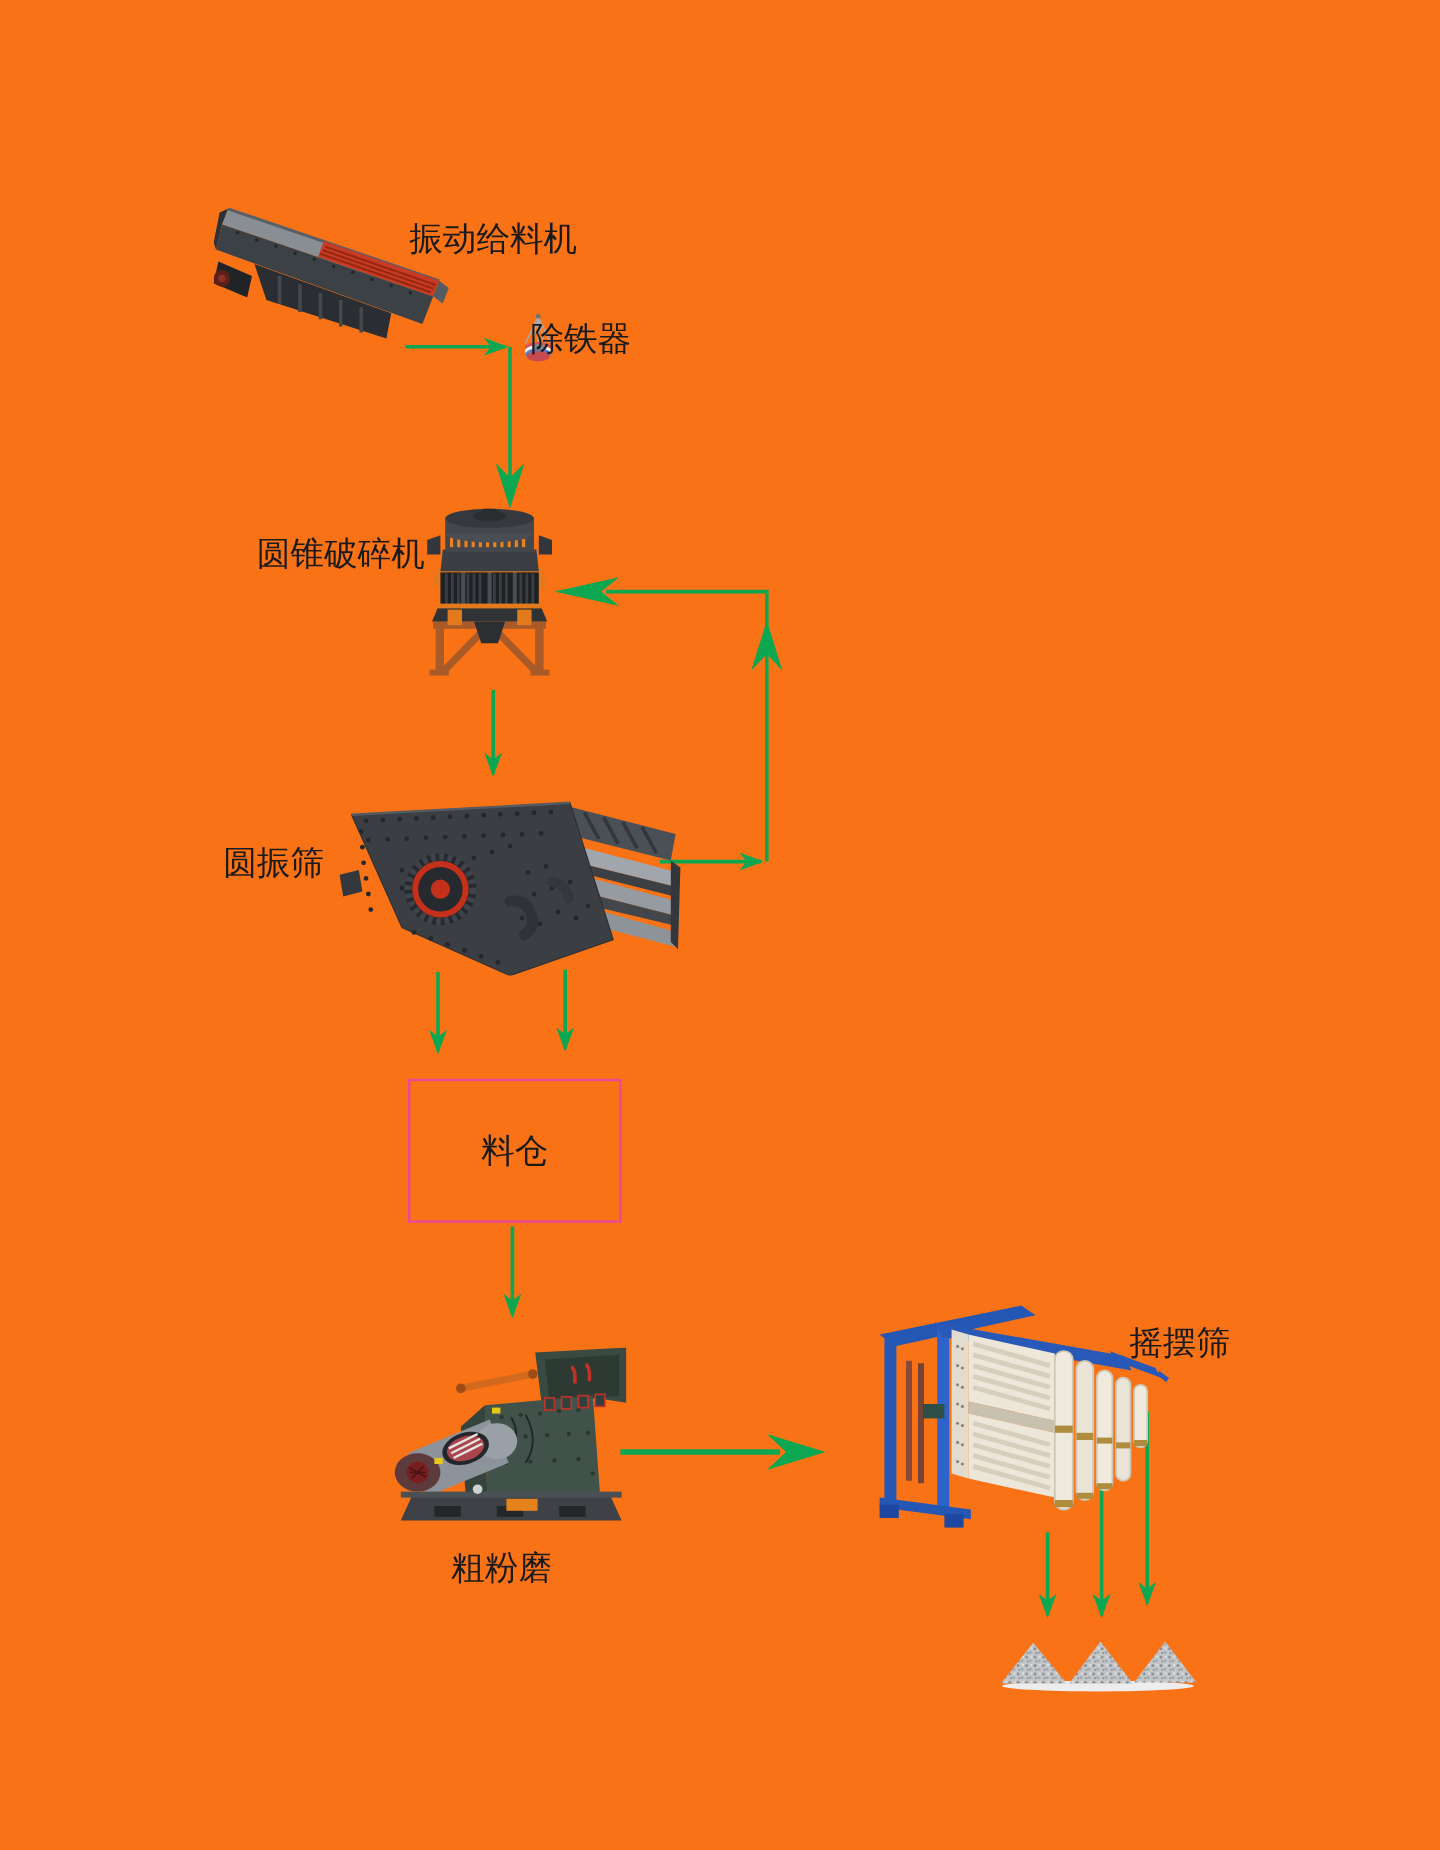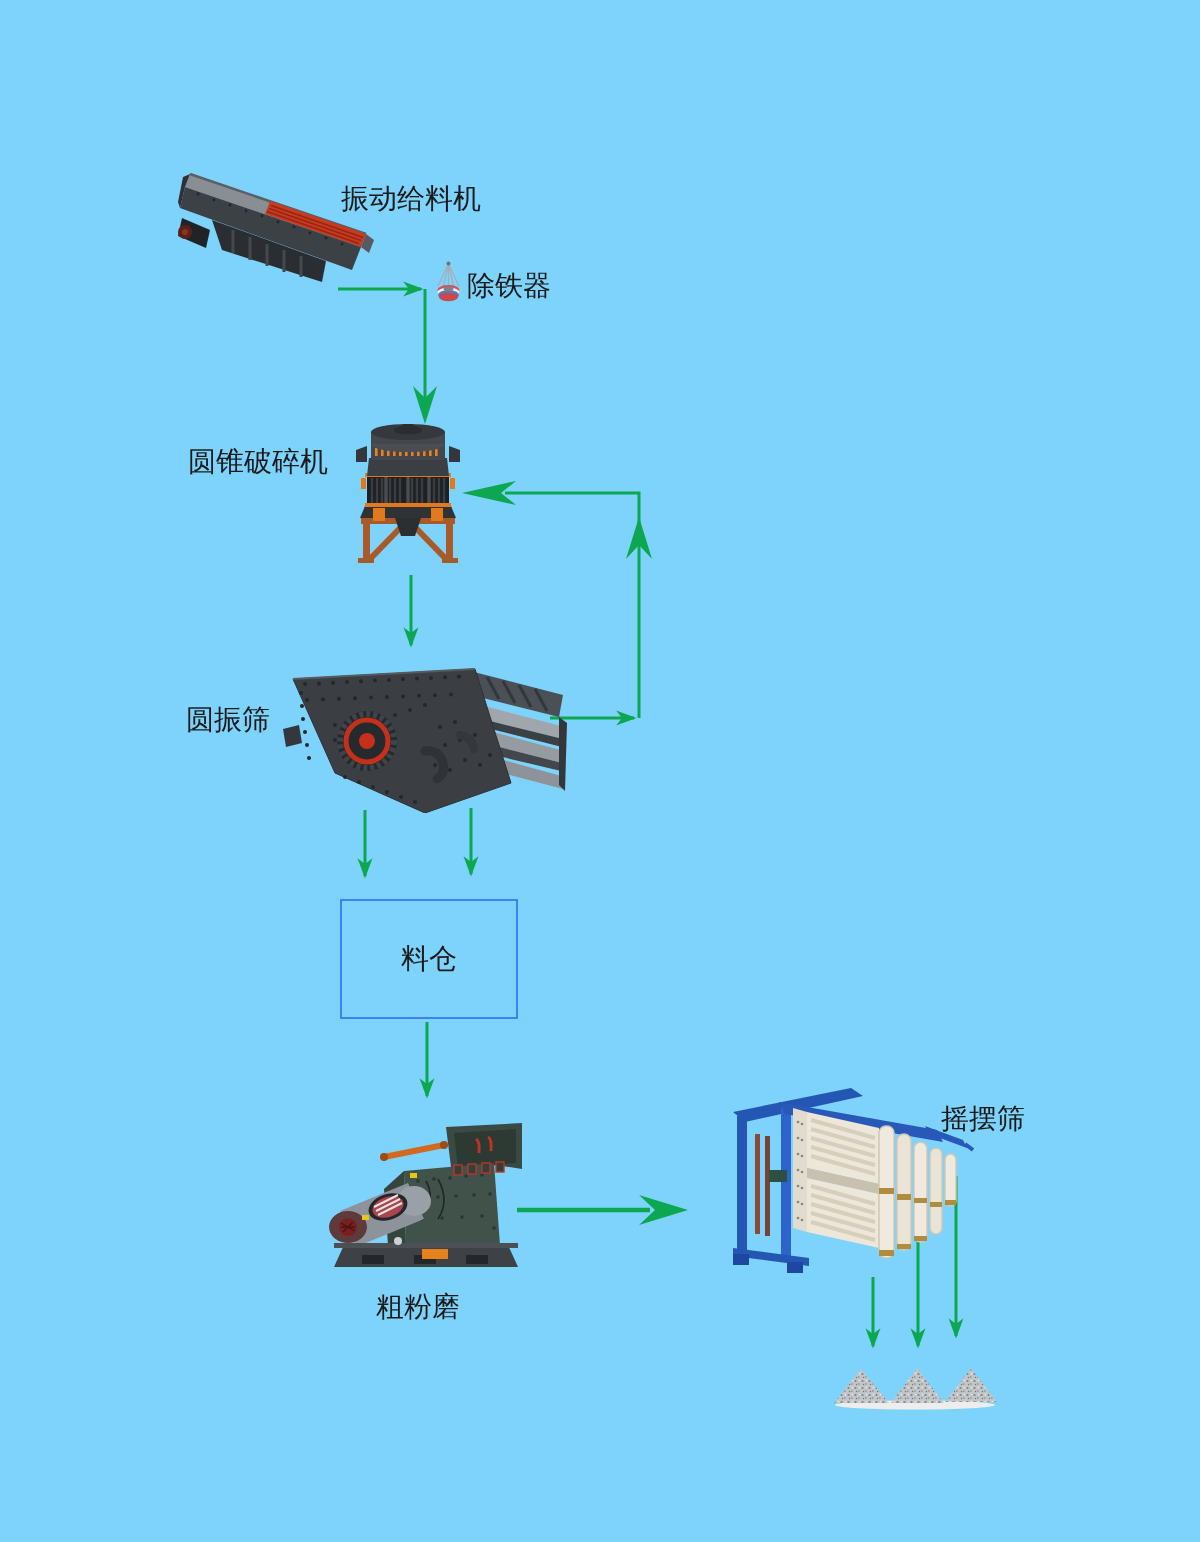--- a/index.html
+++ b/index.html
@@ -1,30 +1,30 @@
 <!DOCTYPE html>
 <html><head>
 <meta charset="utf-8">
 <style>
   html,body{margin:0;padding:0;background:#ffffff;}
   body{font-family:"DejaVu Sans","Liberation Sans",sans-serif;}
-  .canvas{position:relative;width:1200px;height:1542px;background:#7dd3fc;overflow:hidden;}
+  .canvas{position:relative;width:1200px;height:1542px;background:#f97316;overflow:hidden;}
   .abs{position:absolute;}
   .node-label{
     position:absolute;
     font-size:28px;
     font-weight:500;
     color:#1a1a1a;
     white-space:nowrap;
     line-height:1.1;
   }
   .bin-box{
     position:absolute;
     left:340px;top:899px;width:178px;height:120px;
-    border:2px solid #3b82f6;
+    border:2px solid #ec4899;
     box-sizing:border-box;
     display:flex;align-items:center;justify-content:center;
   }
   .bin-box .node-label{position:static;}
   svg{display:block;}
   .connectors{position:absolute;left:0;top:0;pointer-events:none;}
 </style>
 </head>
 <body>
 
@@ -114,21 +114,21 @@
       <line x1="13.5" y1="4" x2="19" y2="28"></line>
       <line x1="13.5" y1="4" x2="24" y2="26"></line>
     </g>
     <circle cx="13.5" cy="3.5" r="2" fill="#6d7277"></circle>
     <ellipse cx="13.5" cy="30" rx="11" ry="5" fill="#d4525a"></ellipse>
     <ellipse cx="13.5" cy="32.5" rx="11" ry="5" fill="#f2f3f5"></ellipse>
     <ellipse cx="13.5" cy="35" rx="10.5" ry="4.8" fill="#5b79c0"></ellipse>
     <ellipse cx="13.5" cy="37" rx="9.5" ry="4.2" fill="#c84a4e"></ellipse>
     <ellipse cx="13.5" cy="29" rx="5" ry="2.4" fill="#7d8387"></ellipse>
   </svg>
-  <div class="node-label" style="left:467px;top:271px;">除铁器</div>
+  <div class="node-label" style="left:442px;top:271px;font-family:Liberation Mono, monospace;">除铁器</div>
 
   <svg class="abs" style="left:352px;top:418px;" width="112" height="148" viewBox="0 0 112 148">
     <g fill="#a85a28">
       <rect x="11" y="100" width="7" height="44"></rect>
       <rect x="94" y="100" width="7" height="44"></rect>
       <rect x="9" y="100" width="94" height="6"></rect>
       <rect x="6" y="140" width="16" height="5"></rect>
       <rect x="90" y="140" width="16" height="5"></rect>
     </g>
     <g stroke="#a85a28" stroke-width="6">
@@ -179,21 +179,21 @@
       <rect x="83" y="30" width="2.6" height="8"></rect>
     </g>
     <ellipse cx="56" cy="26" rx="37" ry="8" fill="#4a4e53"></ellipse>
     <rect x="19" y="14" width="74" height="12" fill="#44484d"></rect>
     <ellipse cx="56" cy="14" rx="37" ry="8" fill="#35393d"></ellipse>
     <ellipse cx="56" cy="12" rx="14" ry="4.5" fill="#2b2e31"></ellipse>
     <rect x="50" y="6" width="12" height="5" rx="2" fill="#2b2e31"></rect>
     <polygon points="4,32 15,28 15,44 4,44" fill="#33373b"></polygon>
     <polygon points="108,32 97,28 97,44 108,44" fill="#33373b"></polygon>
   </svg>
-  <div class="node-label" style="left:188px;top:447px;">圆锥破碎机</div>
+  <div class="node-label" style="left:214px;top:447px;">圆锥破碎机</div>
 
   <svg class="abs" style="left:275px;top:665px;" width="294" height="148" viewBox="0 0 294 148">
     <polygon points="195,6 288,30 284,52 196,30" fill="#4b5056"></polygon>
     <g stroke="#33373c" stroke-width="3">
       <line x1="212" y1="12" x2="224" y2="34"></line>
         <line x1="228" y1="16" x2="240" y2="38"></line>
       <line x1="244" y1="20" x2="256" y2="42"></line>
         <line x1="260" y1="24" x2="272" y2="46"></line>
     </g>
     <polygon points="198,38 290,62 288,74 199,52" fill="#a0a6ac"></polygon>

